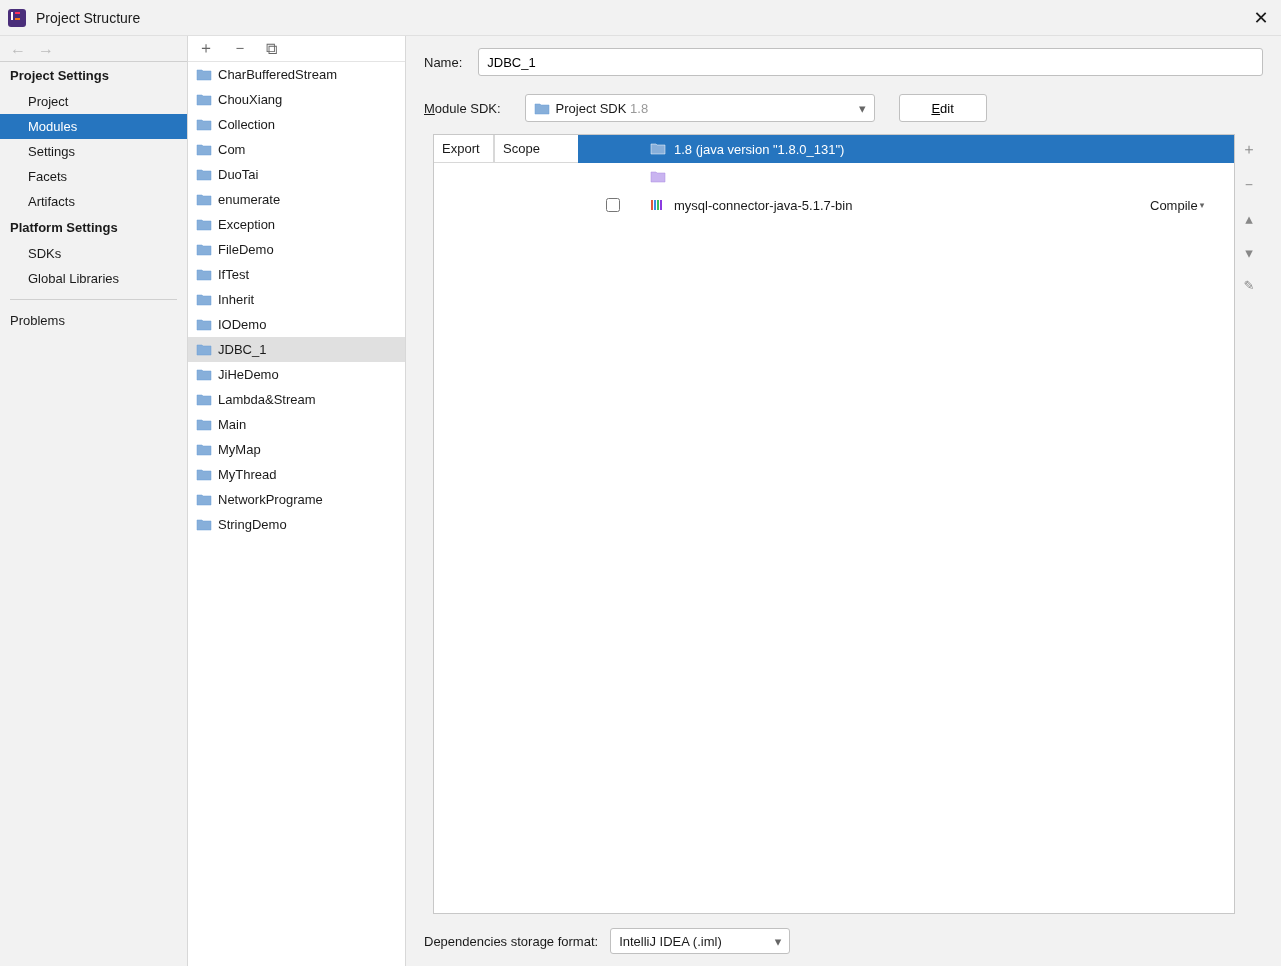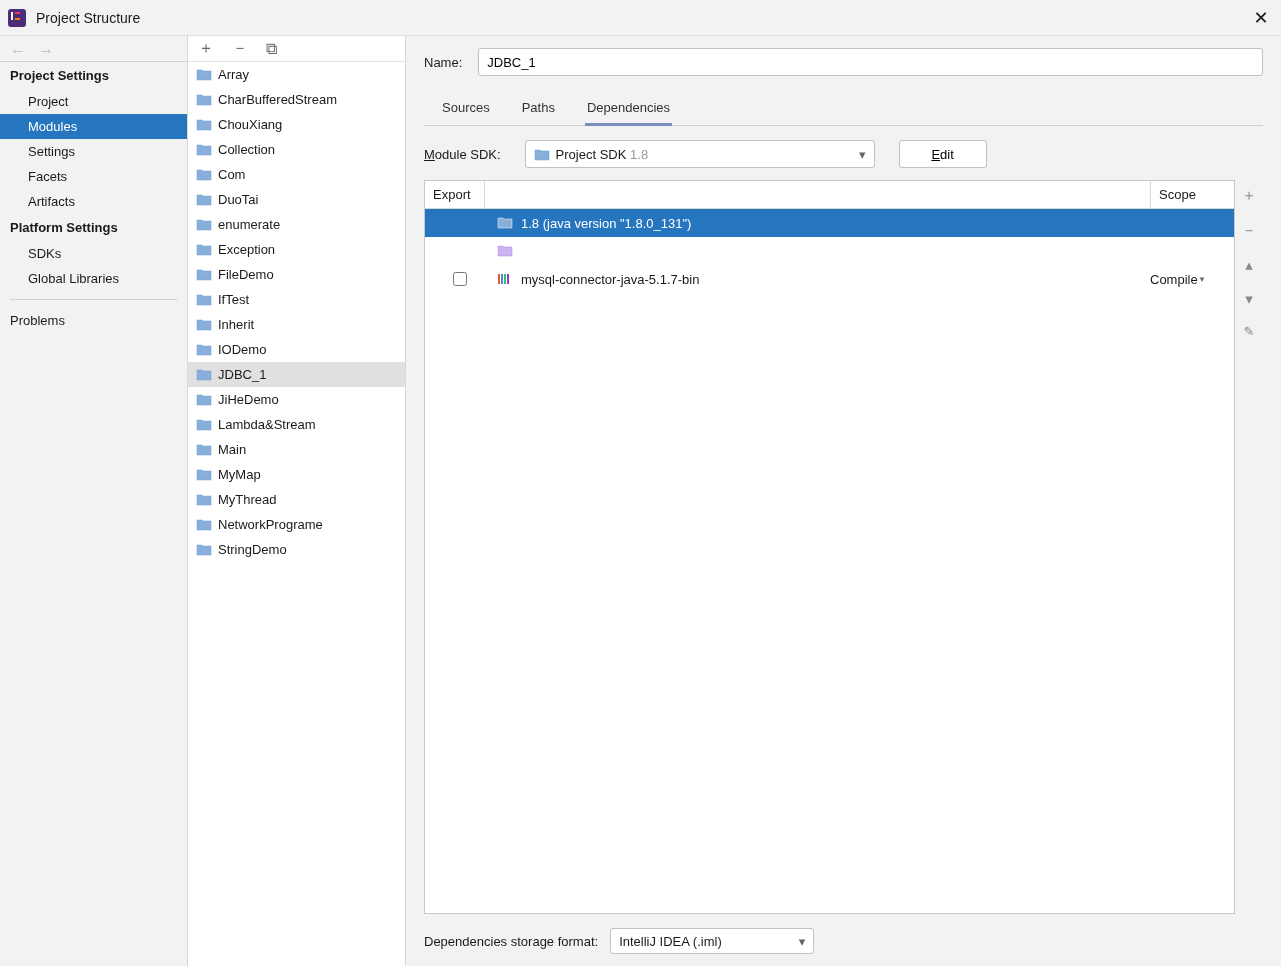--- a/index.html
+++ b/index.html
@@ -40,21 +40,21 @@
 
     .sdk-row { display: flex; align-items: center; gap: 24px; margin-bottom: 12px; }
     .sdk-row label { font-size: 13px; }
     .sdk-select { flex: 0 0 350px; height: 28px; border: 1px solid #c0c0c0; border-radius: 3px; background: #fff; display: flex; align-items: center; padding: 0 8px; gap: 6px; cursor: pointer; }
     .sdk-select .sdk-name { flex: 1; font-size: 13px; }
     .sdk-select .sdk-ver { color: #999; }
     .sdk-select .chev { color: #666; }
     .edit-btn { width: 88px; height: 28px; border: 1px solid #c0c0c0; border-radius: 3px; background: #fff; cursor: pointer; font-size: 13px; }
 
     .deps-area { flex: 1; display: flex; gap: 0; min-height: 0; }
-    .deps-table { flex: 1; border: 1px solid #c8c8c8; background: #fff; display: flex; flex-direction: column; }
+    .deps-table { flex: 1; border: 1px solid #c8c8c8; background: #fff; display: flex; flex-direction: row; margin-left: 9px; }
     .deps-header { display: flex; border-bottom: 1px solid #d8d8d8; height: 28px; }
     .deps-header .col-export { width: 60px; border-right: 1px solid #d8d8d8; display: flex; align-items: center; padding-left: 8px; font-size: 13px; }
     .deps-header .col-main { flex: 1; }
     .deps-header .col-scope { width: 84px; border-left: 1px solid #d8d8d8; display: flex; align-items: center; padding-left: 8px; font-size: 13px; }
 
     .deps-body { flex: 1; }
     .dep-row { display: flex; align-items: center; height: 28px; padding-left: 10px; gap: 8px; }
     .dep-row.selected { background: #2675bf; color: #fff; }
     .dep-row .export-cell { width: 50px; display: flex; justify-content: center; }
     .dep-row .icon { width: 16px; height: 14px; flex-shrink: 0; margin-left: 4px; }
@@ -62,21 +62,21 @@
     .dep-row .module-src { color: #1a6adb; }
     .dep-row .scope-cell { width: 84px; display: flex; align-items: center; gap: 2px; font-size: 13px; }
     .dep-row .scope-cell .chev { font-size: 9px; color: #666; }
     .dep-row input[type="checkbox"] { width: 14px; height: 14px; }
 
     .deps-sidebar { width: 28px; display: flex; flex-direction: column; align-items: center; gap: 16px; padding-top: 6px; color: #888; }
     .deps-sidebar span { cursor: pointer; font-size: 15px; }
 
     .storage-row { display: flex; align-items: center; gap: 12px; margin-top: 14px; }
     .storage-row label { font-size: 13px; }
-    .storage-select { width: 204px; height: 26px; border: 1px solid #c0c0c0; border-radius: 3px; background: #fff; display: flex; align-items: center; padding: 0 8px; gap: 6px; cursor: pointer; }
+    .storage-select { width: 180px; height: 26px; border: 1px solid #c0c0c0; border-radius: 3px; background: #fff; display: flex; align-items: center; padding: 0 8px; gap: 6px; cursor: pointer; }
     .storage-select .fmt { flex: 1; font-size: 13px; }
     .storage-select .chev { color: #666; }
 
     .underline-letter { text-decoration: underline; }
   </style>
 </head>
 <body>
 
 <div class="titlebar">
   <svg class="app-icon" viewBox="0 0 18 18">
@@ -112,26 +112,20 @@
     <div class="modules-toolbar">
       <span>＋</span>
       <span>－</span>
       <span>⧉</span>
     </div>
     <div class="modules-list" id="modules-list">
         <div class="module-item">
           <svg class="folder-icon" viewBox="0 0 16 13">
             <path d="M1 2h5l1 1h8v9H1z" fill="#87afda" stroke="#6a9cd4" stroke-width="0.5"></path>
           </svg>
-          <span>Array</span>
-        </div>
-        <div class="module-item">
-          <svg class="folder-icon" viewBox="0 0 16 13">
-            <path d="M1 2h5l1 1h8v9H1z" fill="#87afda" stroke="#6a9cd4" stroke-width="0.5"></path>
-          </svg>
           <span>CharBufferedStream</span>
         </div>
         <div class="module-item">
           <svg class="folder-icon" viewBox="0 0 16 13">
             <path d="M1 2h5l1 1h8v9H1z" fill="#87afda" stroke="#6a9cd4" stroke-width="0.5"></path>
           </svg>
           <span>ChouXiang</span>
         </div>
         <div class="module-item">
           <svg class="folder-icon" viewBox="0 0 16 13">
@@ -237,25 +231,20 @@
         </div>
       </div>
   </div>
 
   <div class="content">
     <div class="name-row">
       <label>Name:</label>
       <input type="text" value="JDBC_1" style="">
     </div>
 
-    <div class="tabs">
-      <div class="tab">Sources</div>
-      <div class="tab">Paths</div>
-      <div class="tab active">Dependencies</div>
-    </div>
 
     <div class="sdk-row">
       <label><span class="underline-letter">M</span>odule SDK:</label>
       <div class="sdk-select">
         <svg width="16" height="13">
             <path d="M1 2h5l1 1h8v9H1z" fill="#87afda" stroke="#6a9cd4" stroke-width="0.5"></path>
           </svg>
         <span class="sdk-name"><span>Project SDK</span> <span class="sdk-ver">1.8</span></span>
         <span class="chev">▾</span>
       </div>

